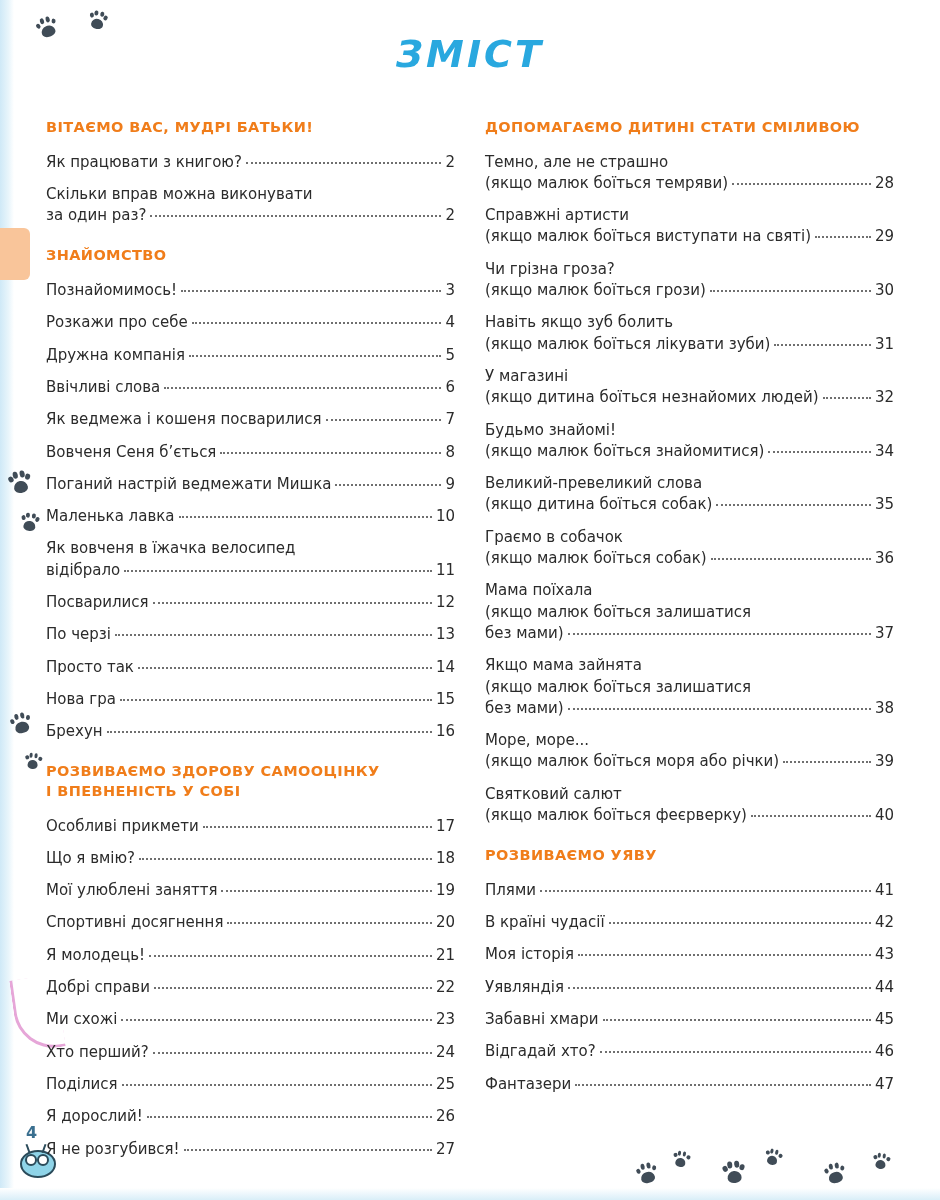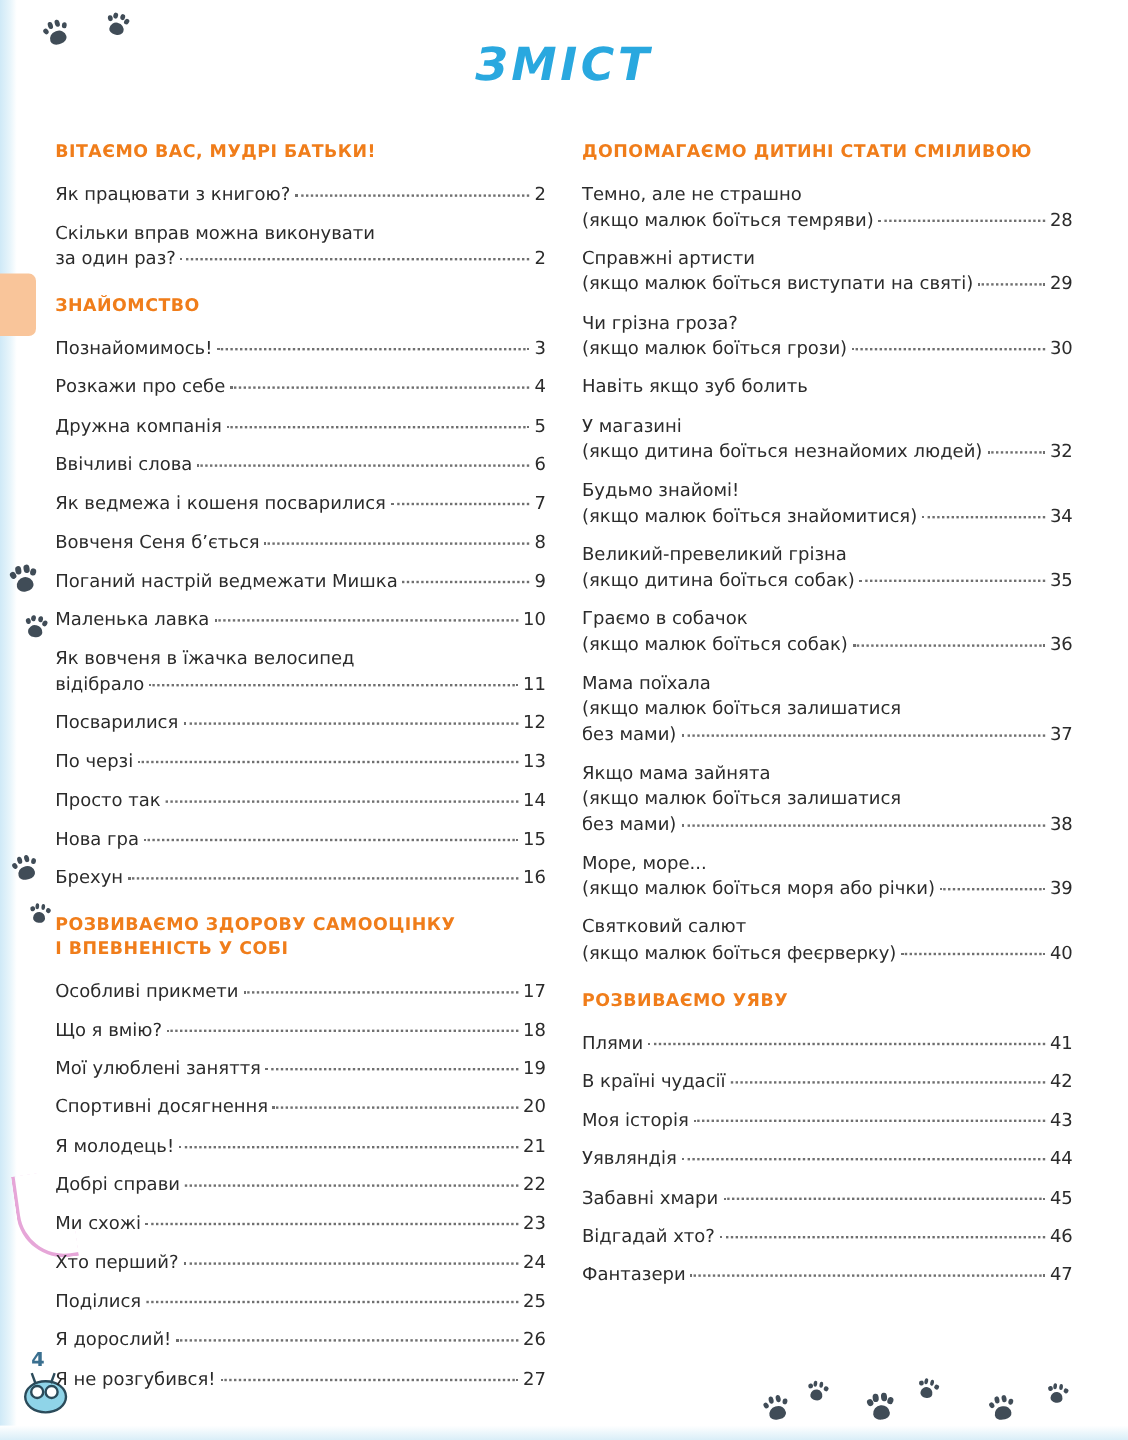--- a/index.html
+++ b/index.html
@@ -508,39 +508,44 @@
         <div class="entry">
           <div class="firstline">Чи грізна гроза?</div>
           <div class="row">
             <span class="label">(якщо малюк боїться грози)</span>
             <span class="leader"></span>
             <span class="page">30</span>
           </div>
         </div>
         <div class="entry">
           <div class="firstline">Навіть якщо зуб болить</div>
+          <div class="row">
+            <span class="label">(якщо малюк боїться лікувати зуби)</span>
+            <span class="leader"></span>
+            <span class="page">31</span>
+          </div>
         </div>
         <div class="entry">
           <div class="firstline">У магазині</div>
           <div class="row">
             <span class="label">(якщо дитина боїться незнайомих людей)</span>
             <span class="leader"></span>
             <span class="page">32</span>
           </div>
         </div>
         <div class="entry">
           <div class="firstline">Будьмо знайомі!</div>
           <div class="row">
             <span class="label">(якщо малюк боїться знайомитися)</span>
             <span class="leader"></span>
             <span class="page">34</span>
           </div>
         </div>
         <div class="entry">
-          <div class="firstline">Великий-превеликий грізна</div>
+          <div class="firstline">Великий-превеликий слова</div>
           <div class="row">
             <span class="label">(якщо дитина боїться собак)</span>
             <span class="leader"></span>
             <span class="page">35</span>
           </div>
         </div>
         <div class="entry">
           <div class="firstline">Граємо в собачок</div>
           <div class="row">
             <span class="label">(якщо малюк боїться собак)</span>

